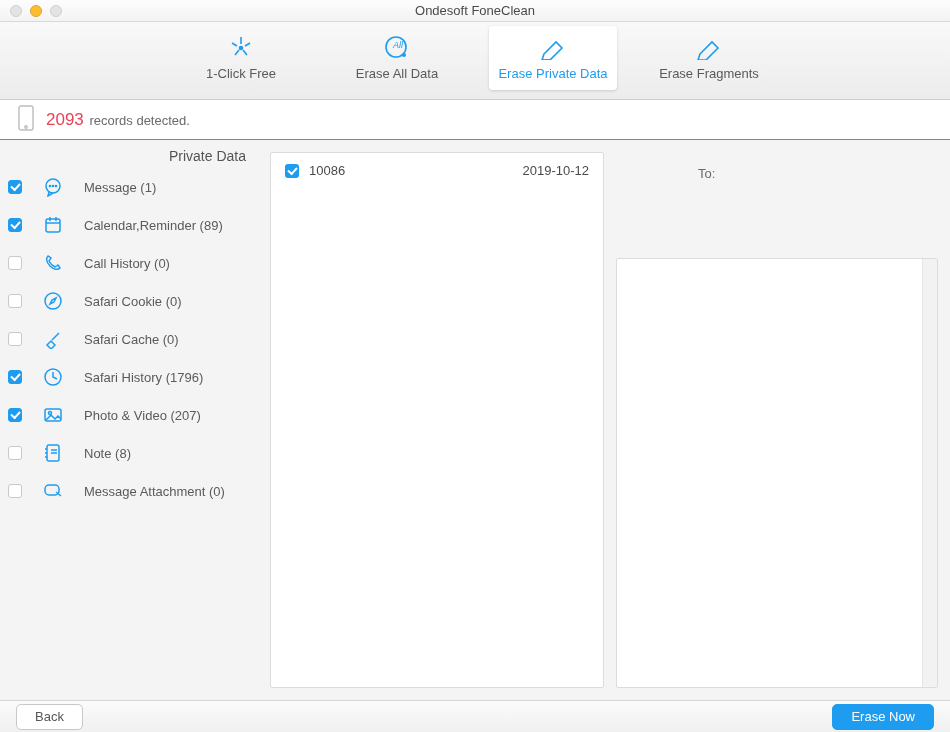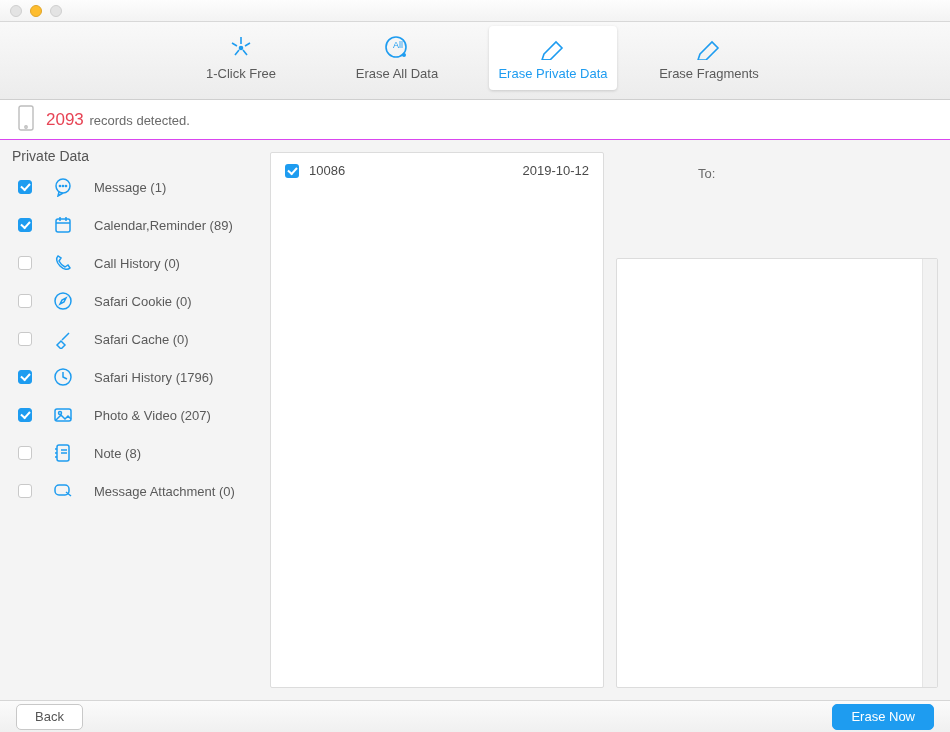--- a/index.html
+++ b/index.html
@@ -22,35 +22,35 @@
   
   .toolbar {
     height: 78px; background: linear-gradient(#f9f9f9,#ececec);
     border-bottom: 1px solid #cfcfcf; display:flex; justify-content:center; align-items:flex-start;
     gap: 28px; padding-top: 4px;
   }
   .tab { width: 128px; height: 64px; border-radius: 4px; display:flex; flex-direction:column;
     align-items:center; justify-content:flex-start; font-size:13px; color:#5a5a5a; cursor:pointer;
     padding-top:6px;}
   .tab.selected { background:#fff; box-shadow: 0 1px 3px rgba(0,0,0,0.15); color:#1e9cf0;}
-  .tab .ticon { height:30px; display:flex; align-items:center; justify-content:center; margin-bottom:4px;}
+  .tab .ticon { height:30px; display:flex; align-items:center; justify-content:center; margin-bottom:4px;font-style:italic;}
   .tab .ticon svg { stroke:#1e9cf0; fill:none; stroke-width:1.6; }
 
   
   .records { height:40px; background:#fff; border-bottom:1px solid #d946ef;
     display:flex; align-items:center; padding-left:18px; font-size:13px; color:#6a6a6a; gap:12px;}
   .records .phone-icon svg { stroke:#bdbdbd; fill:none; stroke-width:1.4;}
   .records .count { color:#e74455; font-size:17px; font-weight:500; margin-right:2px;}
 
   
-  .main { flex:1; display:flex; gap:12px; padding:0; background:#f4f4f4;}
+  .main { flex:1; display:flex; gap:12px; padding:0; background:#f4f4f4;text-align:right;}
   .sidebar { width:258px; display:flex; flex-direction:column; background:#f4f4f4;}
   .sidebar-title { font-size:14px; color:#555; padding:8px 12px 4px; }
   .sidebar-list { flex:1; overflow:auto;}
-  .side-item { display:flex; align-items:center; gap:21px; padding:9px 18px; font-size:13px; color:#5a5a5a; cursor:pointer;}
+  .side-item { display:flex; align-items:center; gap:21px; padding:9px 8px; font-size:13px; color:#5a5a5a; cursor:pointer;}
   .side-item .chk { width:14px; height:14px; border-radius:3px; border:1px solid #c9c9c9; background:#fff; display:flex; align-items:center; justify-content:center;}
   .side-item .chk.checked { background:#1e9cf0; border-color:#1e9cf0;}
   .side-item .chk.checked::after { content:""; width:7px; height:4px; border-left:2px solid #fff; border-bottom:2px solid #fff; transform:rotate(-48deg); margin-top:-2px;}
   .side-item .sicon { width:20px; height:20px; display:flex; align-items:center; justify-content:center;}
   .side-item .sicon svg { stroke:#1e9cf0; fill:none; stroke-width:1.5;}
 
   .center-panel { width:334px; margin-top:12px; margin-bottom:12px; background:#fff; border:1px solid #dcdcdc; border-radius:2px; display:flex; flex-direction:column;}
   .msg-row { display:flex; align-items:center; padding:10px 14px; font-size:13px; color:#4a4a4a; gap:10px;}
   .msg-row .chk { width:14px; height:14px; border-radius:3px; background:#1e9cf0; display:flex; align-items:center; justify-content:center;}
   .msg-row .chk::after { content:""; width:7px; height:4px; border-left:2px solid #fff; border-bottom:2px solid #fff; transform:rotate(-48deg); margin-top:-2px;}
@@ -71,20 +71,21 @@
 </style>
 </head>
 <body>
 
 <div class="titlebar">
   <div class="traffic">
     <span class="t-close"></span>
     <span class="t-min"></span>
     <span class="t-max"></span>
   </div>
+  <div class="title">Ondesoft FoneClean</div>
 </div>
 
 <div class="toolbar">
   <div class="tab">
     <div class="ticon">
       <svg width="28" height="28" viewBox="0 0 28 28">
           <path d="M14 4 L14 11 M5 10 L10 13 M23 10 L18 13 M8 22 L12 17 M20 22 L16 17"></path>
           <circle cx="14" cy="15" r="2.3" fill="#1e9cf0" stroke="none"></circle>
         </svg>
     </div>

